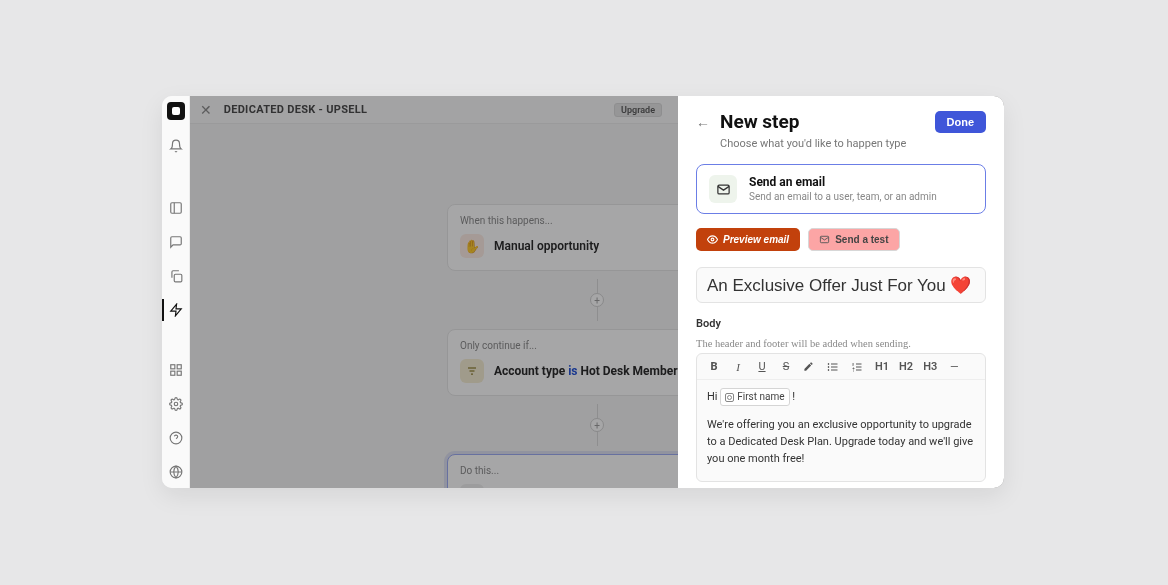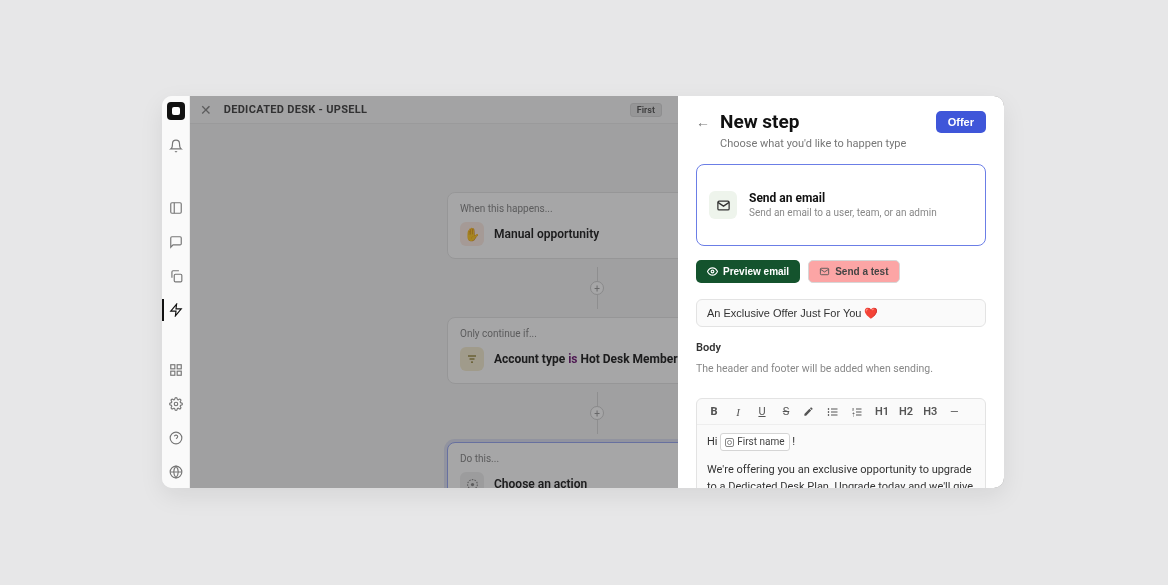--- a/index.html
+++ b/index.html
@@ -12,55 +12,55 @@
 .sidebar .spacer { flex:1; }
 .sidebar .active { position:relative; }
 .sidebar .active::before { content:""; position:absolute; left:-6px; top:-3px; width:2px; height:22px; background:#111;}
 .main { position:absolute; left:28px; top:0; right:0; bottom:0; background:#f5f5f5;}
 .topbar { height:28px; display:flex; align-items:center; padding:0 10px; gap:12px; border-bottom:1px solid #ececec; background:#fafafa;}
 .close-x { color:#888; font-size:14px; cursor:pointer;}
 .crumb { font-size:11px; font-weight:700; letter-spacing:.3px; color:#444;}
 .status-chip { font-size:9px; font-weight:600; color:#555; background:#e6e6e6; border:1px solid #d9d9d9; padding:1px 6px; border-radius:3px; margin-left:auto;}
 .topbar-pad { width:320px;}
 .canvas { position:absolute; top:28px; left:0; right:0; bottom:0; }
-.flow { position:absolute; left:50%; transform:translateX(-50%); top:68px; width:300px; }
+.flow { position:absolute; left:50%; transform:translateX(-50%); top:80px; width:300px; }
 .node { background:#fff; border:1px solid #e6e6e6; border-radius:8px; padding:10px 12px 12px; margin-bottom:12px; position:relative;}
 .node.active { border:1px solid #9aa8f2; box-shadow:0 0 0 3px rgba(90,110,230,.15);}
 .node-label { font-size:10px; color:#888; margin-bottom:8px; }
 .node-row { display:flex; align-items:center; gap:10px; }
 .node-icon { width:24px; height:24px; border-radius:6px; display:flex; align-items:center; justify-content:center; font-size:13px;}
 .ni-orange { background:#fdece4; color:#c56b3a;}
 .ni-yellow { background:#f6eed2; color:#8a7a2a;}
 .ni-gray { background:#efefef; color:#888;}
 .node-title { font-size:12px; font-weight:600; color:#222;}
-.node-sub { font-size:12px; color:#701a75; font-weight:700;}
+.node-sub { font-size:12px; color:#1d4ed8; font-weight:700;}
 .node-strong { font-weight:700; color:#222;margin-top:7px;}
 .node-more { position:absolute; right:8px; top:8px; color:#aaa; font-size:14px; cursor:pointer; line-height:1;}
 .connector { display:flex; flex-direction:column; align-items:center; margin:-4px 0 8px;}
 .connector .line { width:1px; height:14px; background:#d9d9d9;}
 .connector .plus { width:14px; height:14px; border:1px solid #d0d0d0; border-radius:50%; background:#fff; color:#999; font-size:10px; display:flex;align-items:center;justify-content:center; cursor:pointer;}
 .dim-overlay { position:absolute; inset:0; background:rgba(20,20,24,.38);}
 
 .panel { position:absolute; right:0; top:0; width:326px; height:100%; background:#fff; border-top-right-radius:10px; border-bottom-right-radius:10px; padding:14px 18px 0; overflow:hidden;}
 .panel-head { display:flex; align-items:center; gap:10px;}
 .back { color:#777; font-size:14px; cursor:pointer;}
 .panel-title { font-size:19px; font-weight:700; color:#111;}
 .done-btn { margin-left:auto; background:#3f56d9; color:#fff; border:none; border-radius:5px; font-size:11px; font-weight:600; padding:5px 12px; cursor:pointer;}
 .panel-sub { font-size:11px; color:#777; margin:4px 0 14px 24px;}
 .sect-label { font-size:11px; font-weight:600; color:#333; margin-bottom:8px;}
-.action-card { border:1.5px solid #6b7ee6; border-radius:8px; padding:26px 12px; display:flex; gap:12px; align-items:flex-start; margin-bottom:14px;}
+.action-card { border:1.5px solid #6b7ee6; border-radius:8px; padding:10px 12px; display:flex; gap:12px; align-items:flex-start; margin-bottom:14px;}
 .action-icon { width:28px; height:28px; border-radius:6px; background:#eef4ec; display:flex; align-items:center; justify-content:center; font-size:14px; color:#333;}
 .action-title { font-size:12px; font-weight:700; color:#111; margin-bottom:2px;}
 .action-desc { font-size:10px; color:#888;}
 .btn-row { display:flex; gap:8px; margin-bottom:16px;}
 .btn { font-size:10px; font-weight:600; border-radius:5px; padding:5px 10px; display:inline-flex; align-items:center; gap:5px; cursor:pointer; border:1px solid transparent;}
-.btn-primary { background:#14532d; color:#fff;}
+.btn-primary { background:#c2410c; color:#fff;font-style:italic;}
 .btn-secondary { background:#fca5a5; color:#444; border-color:#d7d7d7;}
-.subject-input { width:100%; border:1px solid #e3e3e3; background:#fafafa; border-radius:6px; padding:7px 10px; font-size:11px; color:#333; margin-bottom:14px;}
-.body-help { font-size:10.5px; color:#888; margin-bottom:23px;}
+.subject-input { width:100%; border:1px solid #e3e3e3; background:#fafafa; border-radius:6px; padding:7px 10px; font-size:17px; color:#333; margin-bottom:14px;}
+.body-help { font-size:10.5px; color:#888; margin-bottom:4px;font-family:Liberation Serif, serif;}
 .editor { border:1px solid #e3e3e3; border-radius:6px; background:#fafafa;}
 .toolbar { display:flex; gap:10px; padding:6px 10px; border-bottom:1px solid #eee; color:#555; font-size:11px; align-items:center;}
 .toolbar span { cursor:pointer; min-width:14px; text-align:center;}
 .tb-b { font-weight:800;}
 .tb-i { font-style:italic; font-family:Georgia,serif;}
 .tb-u { text-decoration:underline;}
 .tb-s { text-decoration:line-through;}
 .editor-body { padding:8px 10px 14px; font-size:11px; color:#333; line-height:1.55;}
 .token { display:inline-flex; align-items:center; gap:3px; border:1px solid #d5d5d5; background:#fff; border-radius:3px; padding:0 4px; font-size:10px; color:#444; vertical-align:middle;}
 .token .tk-ic { width:9px; height:9px; border:1px solid #888; border-radius:2px; display:inline-block; position:relative;}
@@ -130,21 +130,21 @@
           <line x1="2" y1="12" x2="22" y2="12"></line>
           <path d="M12 2a15 15 0 0 1 0 20 15 15 0 0 1 0-20z"></path>
         </svg>
     </div>
   </div>
 
   <div class="main">
     <div class="topbar">
       <span class="close-x">✕</span>
       <span class="crumb">DEDICATED DESK - UPSELL</span>
-      <span class="status-chip">First</span>
+      <span class="status-chip">Upgrade</span>
       <span class="topbar-pad"></span>
     </div>
 
     <div class="canvas">
       <div class="flow">
 
         <div class="node">
           <div class="node-label">When this happens...</div>
           <div class="node-row">
             <div class="node-icon ni-orange">✋</div>
@@ -198,21 +198,21 @@
 
       </div>
     </div>
 
     <div class="dim-overlay"></div>
 
     <div class="panel">
       <div class="panel-head">
         <span class="back">←</span>
         <span class="panel-title">New step</span>
-        <button class="done-btn">Offer</button>
+        <button class="done-btn">Done</button>
       </div>
       <div class="panel-sub">Choose what you'd like to happen type</div>
 
       <div class="action-card">
         <div class="action-icon">
           <svg width="15" height="15" viewBox="0 0 24 24" fill="none" stroke="#333" stroke-width="2">
               <rect x="3" y="5" width="18" height="14" rx="2"></rect>
               <polyline points="3,7 12,13 21,7"></polyline>
             </svg>
         </div>

